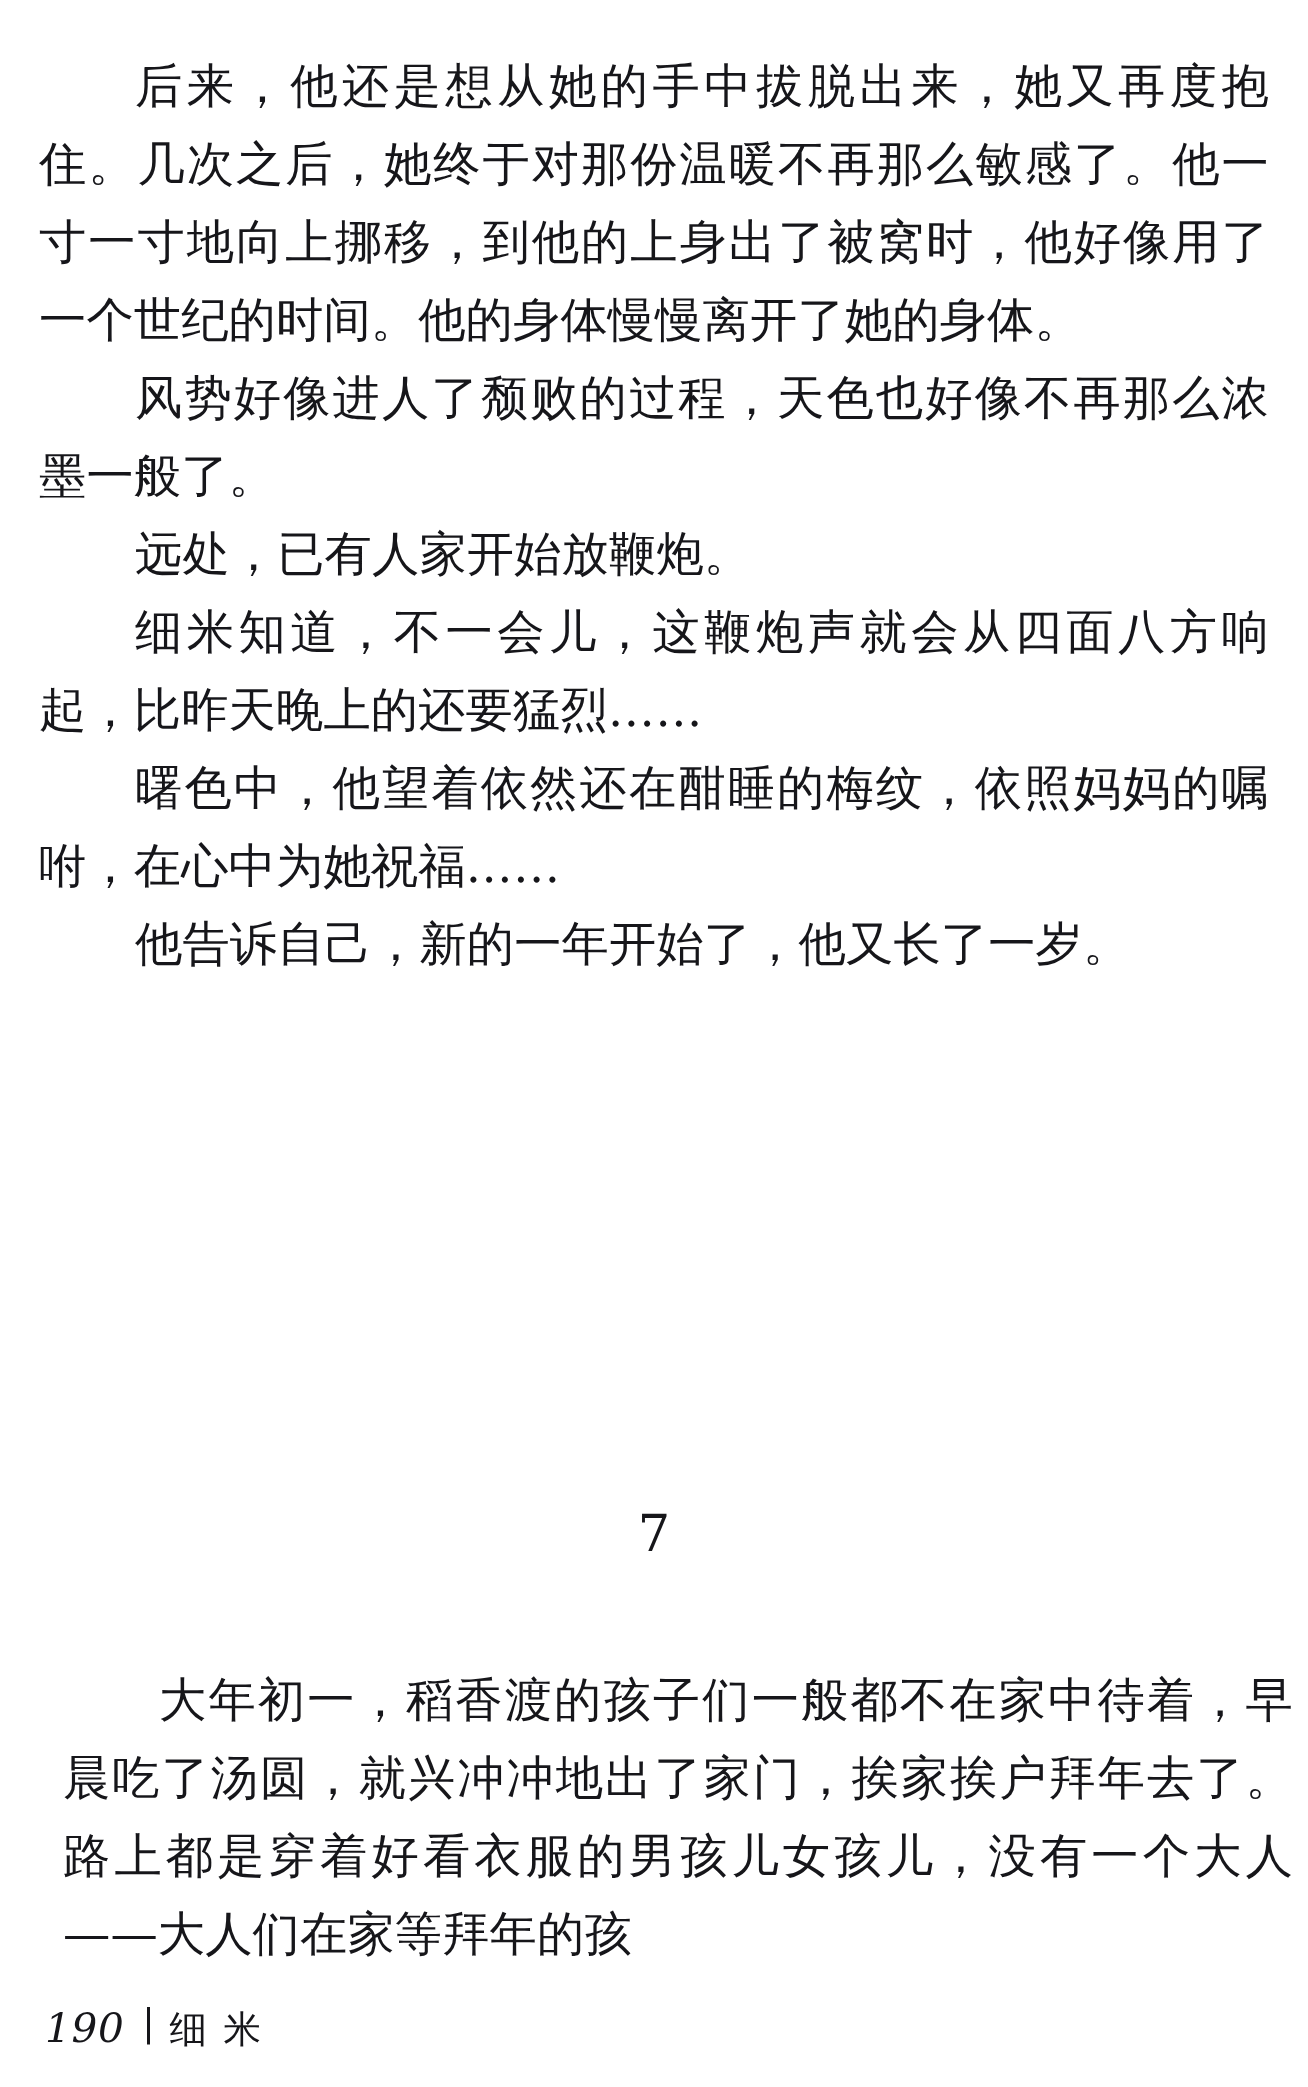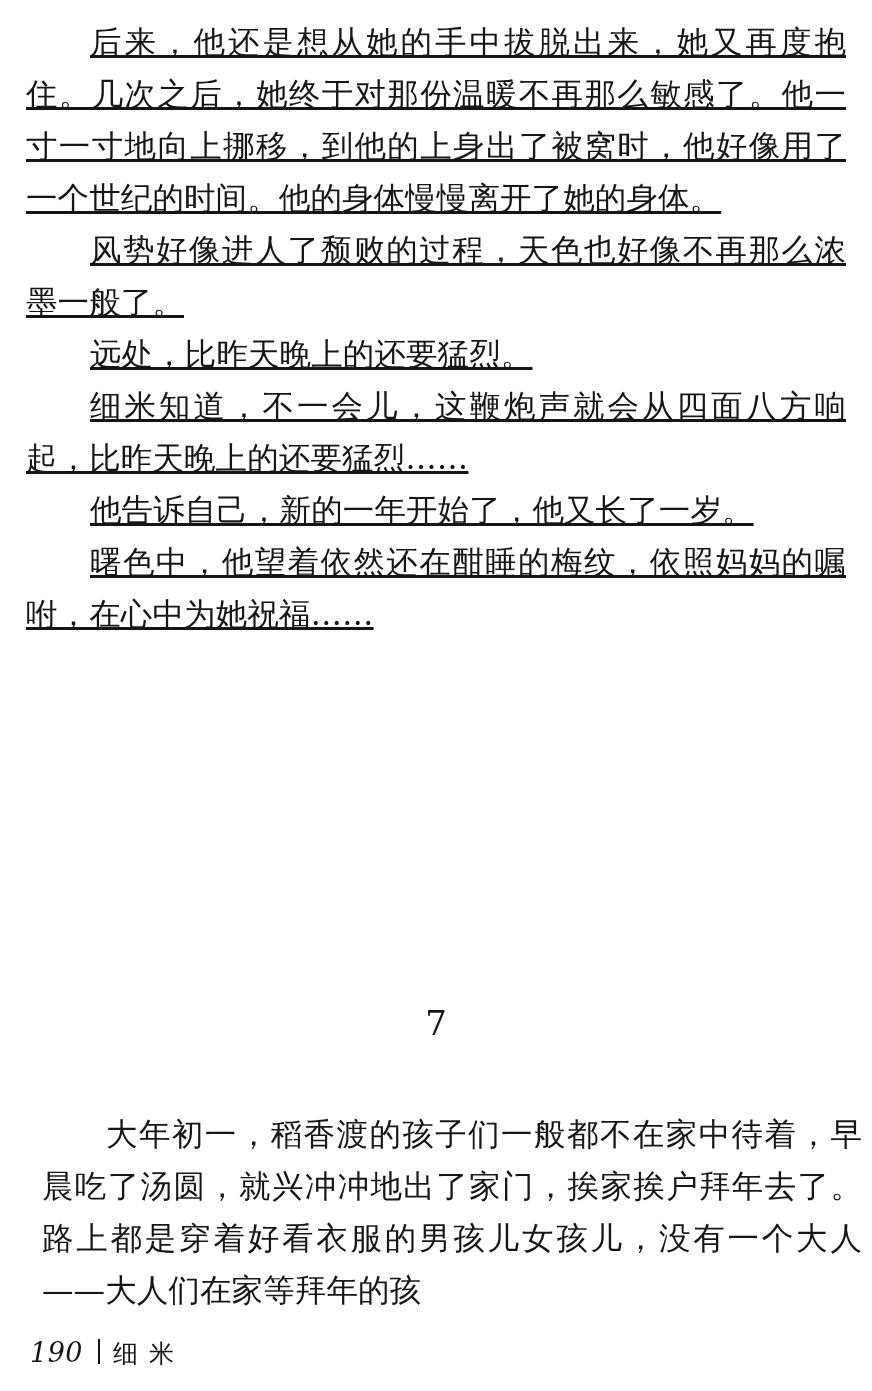--- a/index.html
+++ b/index.html
@@ -15,23 +15,22 @@
     overflow: hidden;
     font-family: "DejaVu Serif", "Liberation Serif", serif;
     color: #16161a;
     box-sizing: border-box;
   }
 
   
   .body-text {
     position: absolute;
     left: 26px;
-    top: 16px;
+    top: 32px;
     width: 820px;
-    text-decoration: underline;
   }
 
   .para {
     margin: 0;
     font-size: 31.5px;
     line-height: 52px;
     text-align: justify;
     text-align-last: left;
     text-justify: inter-character;
     letter-spacing: 0.1px;
@@ -101,24 +100,24 @@
   }
 </style>
 </head>
 <body>
 
 <div class="page">
 
   <div class="body-text">
     <p class="para">后来，他还是想从她的手中拔脱出来，她又再度抱住。几次之后，她终于对那份温暖不再那么敏感了。他一寸一寸地向上挪移，到他的上身出了被窝时，他好像用了一个世纪的时间。他的身体慢慢离开了她的身体。</p>
     <p class="para">风势好像进人了颓败的过程，天色也好像不再那么浓墨一般了。</p>
-    <p class="para">远处，比昨天晚上的还要猛烈。</p>
+    <p class="para">远处，已有人家开始放鞭炮。</p>
     <p class="para">细米知道，不一会儿，这鞭炮声就会从四面八方响起，比昨天晚上的还要猛烈……</p>
+    <p class="para">曙色中，他望着依然还在酣睡的梅纹，依照妈妈的嘱咐，在心中为她祝福……</p>
     <p class="para">他告诉自己，新的一年开始了，他又长了一岁。</p>
-    <p class="para">曙色中，他望着依然还在酣睡的梅纹，依照妈妈的嘱咐，在心中为她祝福……</p>
   </div>
 
   <div class="section-number-wrap">
     <span class="section-number">7</span>
   </div>
 
   <div class="body-text-2">
     <p class="para">大年初一，稻香渡的孩子们一般都不在家中待着，早晨吃了汤圆，就兴冲冲地出了家门，挨家挨户拜年去了。路上都是穿着好看衣服的男孩儿女孩儿，没有一个大人——大人们在家等拜年的孩</p>
   </div>
 

